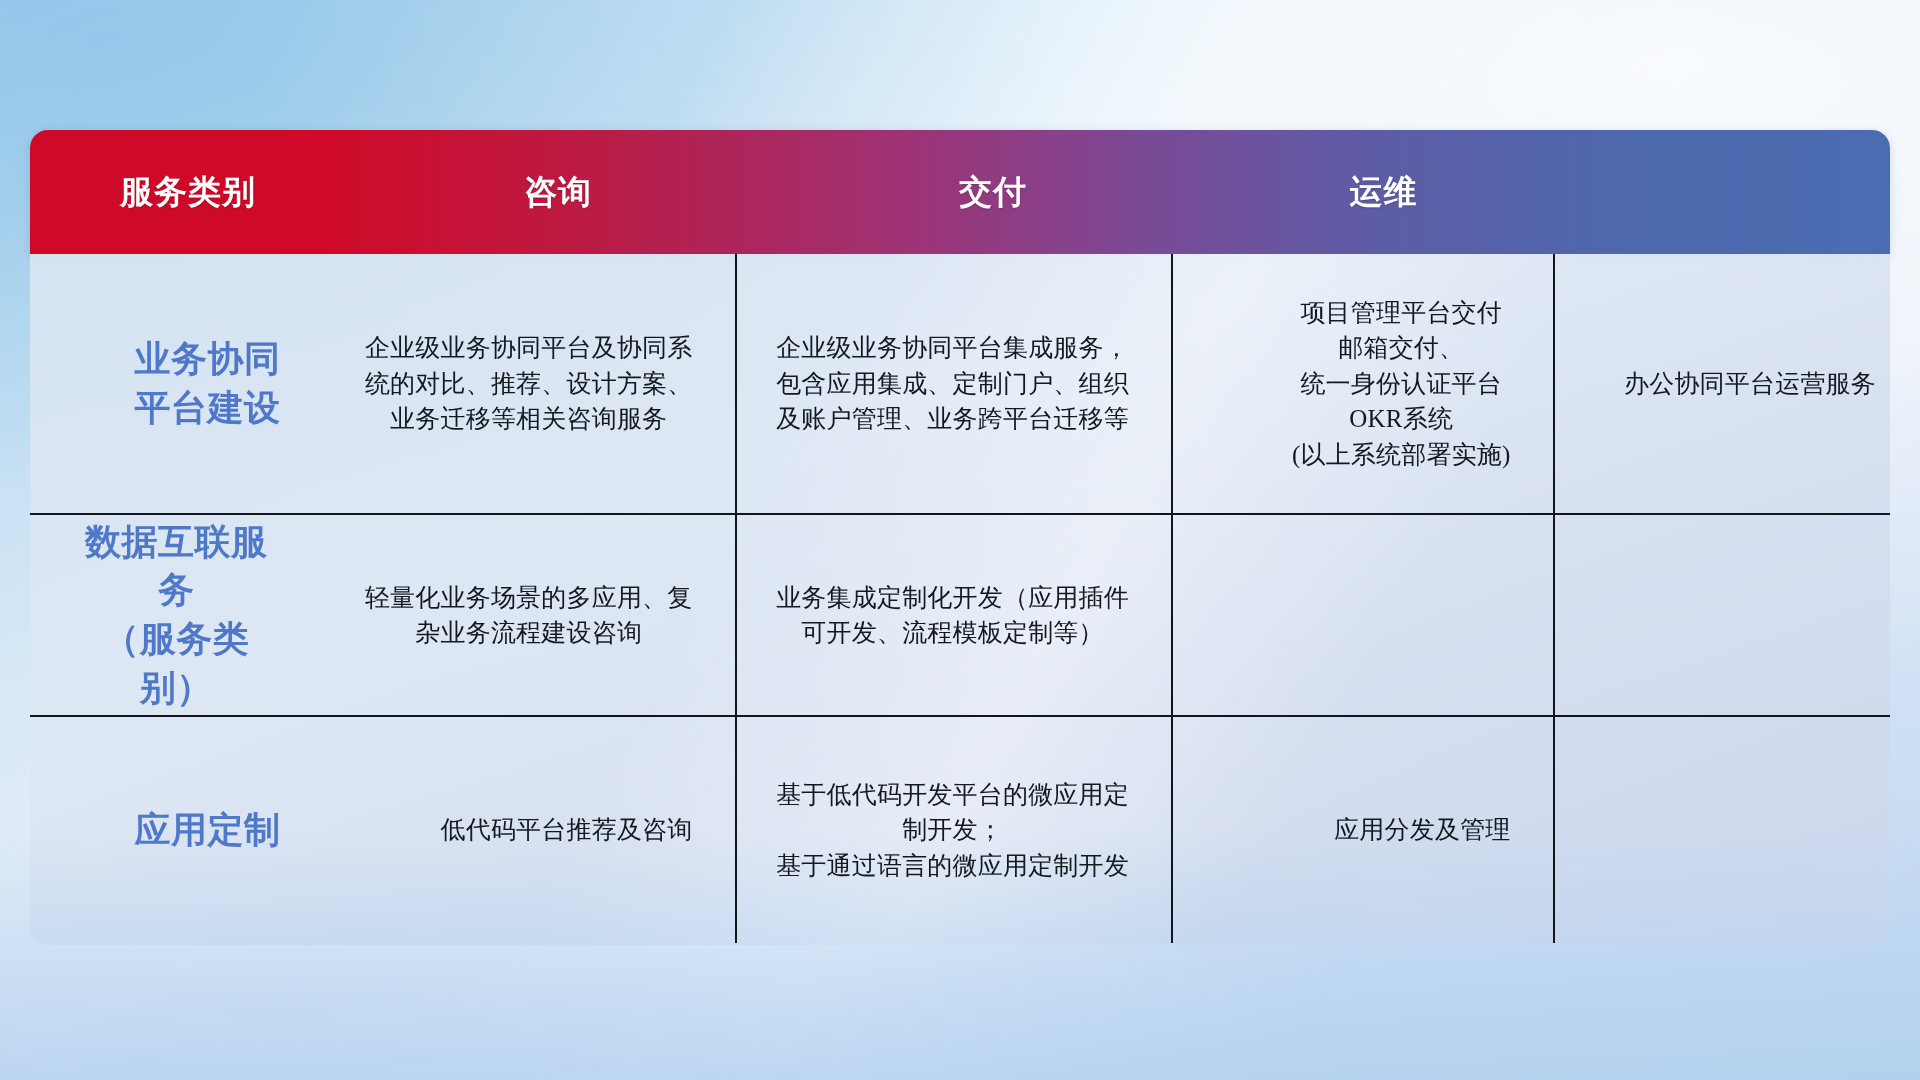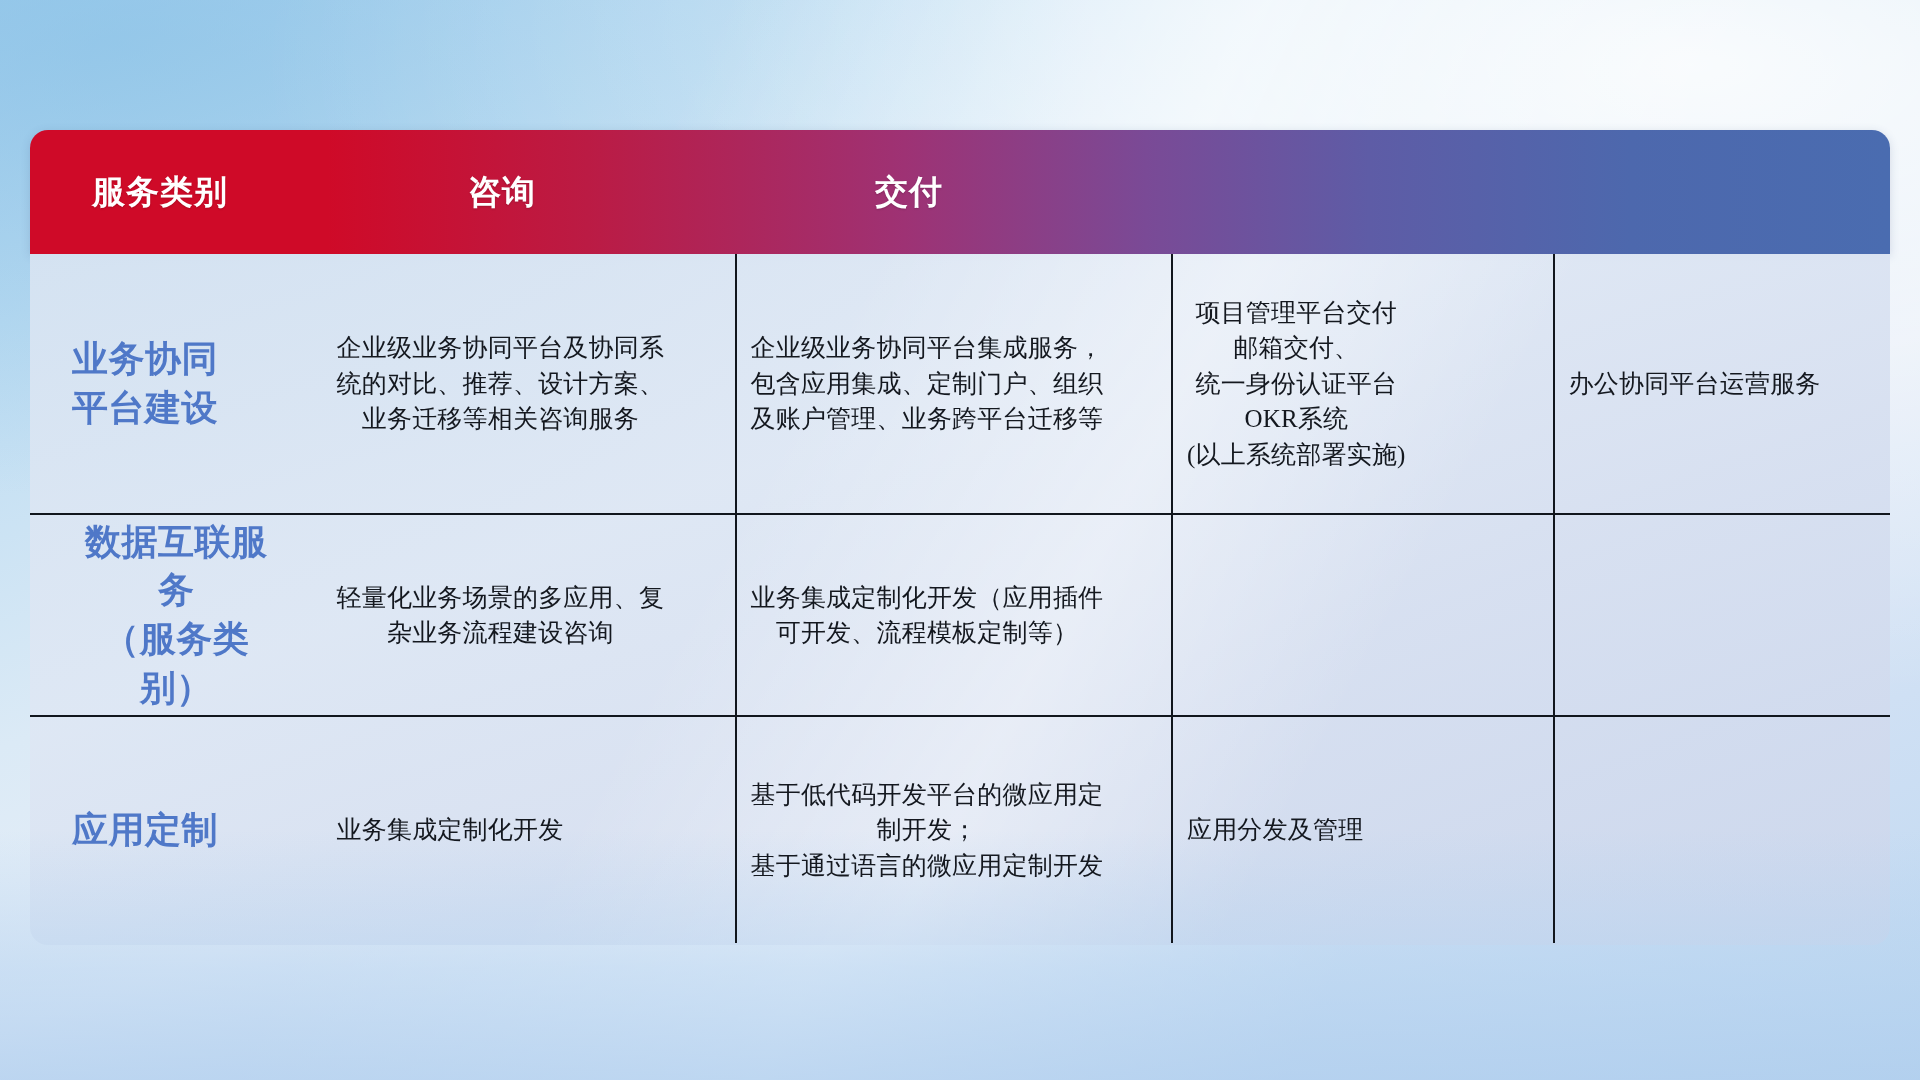--- a/index.html
+++ b/index.html
@@ -70,20 +70,21 @@
     box-shadow: 0 2px 10px rgba(60,80,130,0.18);
   }
   .table-head .hcell {
     color: #ffffff;
     font-size: 33px;
     font-weight: 700;
     text-align: center;
     letter-spacing: 1px;
     text-shadow: 0 1px 2px rgba(0,0,0,0.18);
     line-height: 1.1;
+    padding-left: 28px;
   }
 
   .table-body {
     position: relative;
     height: 691px;
     border-radius: 0 0 18px 18px;
     background: linear-gradient(160deg,
         rgba(216,228,242,0.92) 0%,
         rgba(222,231,244,0.92) 35%,
         rgba(214,223,240,0.92) 62%,
@@ -105,21 +106,21 @@
     box-sizing: border-box;
   }
   .row.r1 { height: 261px; border-bottom: 2px solid #11161d; }
   .row.r2 { height: 202px; border-bottom: 2px solid #11161d; }
   .row.r3 { height: 226px; }
 
   .cell {
     box-sizing: border-box;
     display: flex;
     align-items: center;
-    justify-content: flex-start;
+    justify-content: flex-end;
     text-align: center;
     padding: 0 14px;
     position: relative;
     z-index: 1;
     margin-left: 28px;
   }
   .cell.vsep { border-left: 2px solid #11161d; }
 
   
   .c1 { width: 260px; }
@@ -155,20 +156,21 @@
 <body>
 
 <div id="canvas">
 
   <div class="table-wrap">
 
     <div class="table-head">
       <div class="hcell c1"><span>服务类别</span></div>
       <div class="hcell c2"><span>咨询</span></div>
       <div class="hcell c4"><span>交付</span></div>
+      <div class="hcell c5"><span>运维</span></div>
     </div>
 
     <div class="table-body">
 
       <div class="row r1">
         <div class="cell c1">
           <span class="cat">业务协同
 平台建设</span>
         </div>
         <div class="cell c2">
@@ -212,21 +214,21 @@
         <div class="cell c5 vsep">
           <span class="body-text"></span>
         </div>
       </div>
 
       <div class="row r3">
         <div class="cell c1">
           <span class="cat">应用定制</span>
         </div>
         <div class="cell c2">
-          <span class="body-text">业务集成定制化开发</span>
+          <span class="body-text">低代码平台推荐及咨询</span>
         </div>
         <div class="cell c3 vsep">
           <span class="body-text">基于低代码开发平台的微应用定
 制开发；
 基于通过语言的微应用定制开发</span>
         </div>
         <div class="cell c4 vsep">
           <span class="body-text">应用分发及管理</span>
         </div>
         <div class="cell c5 vsep">

